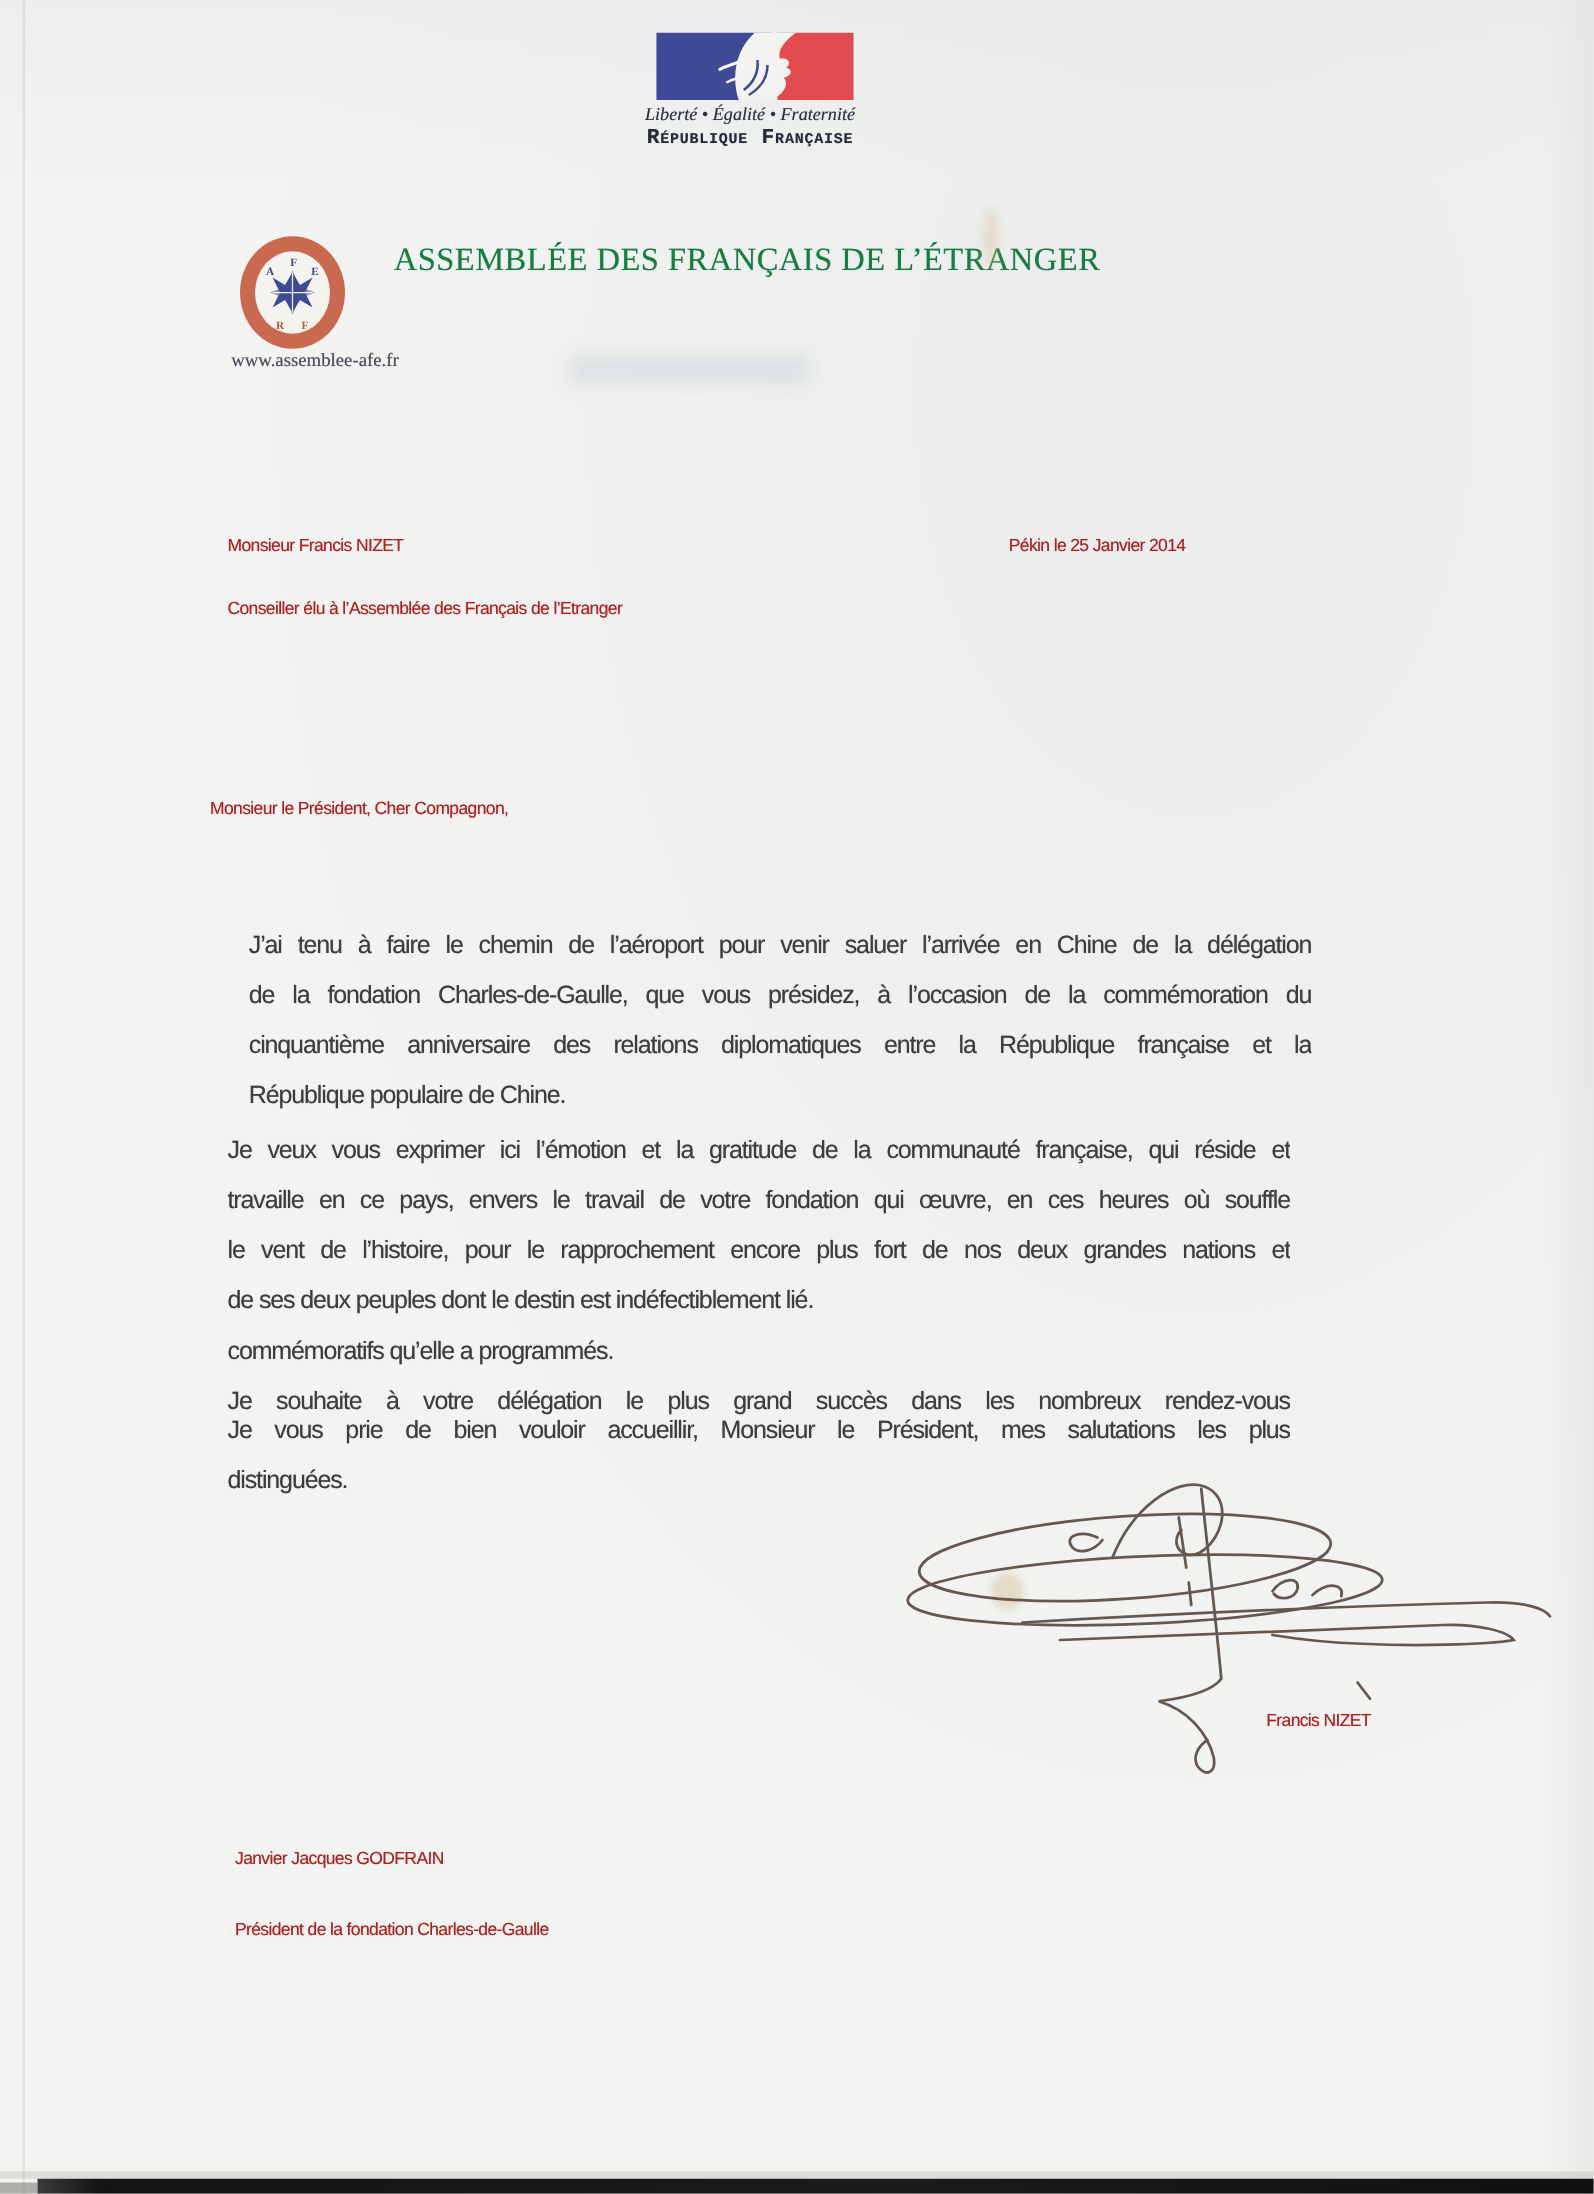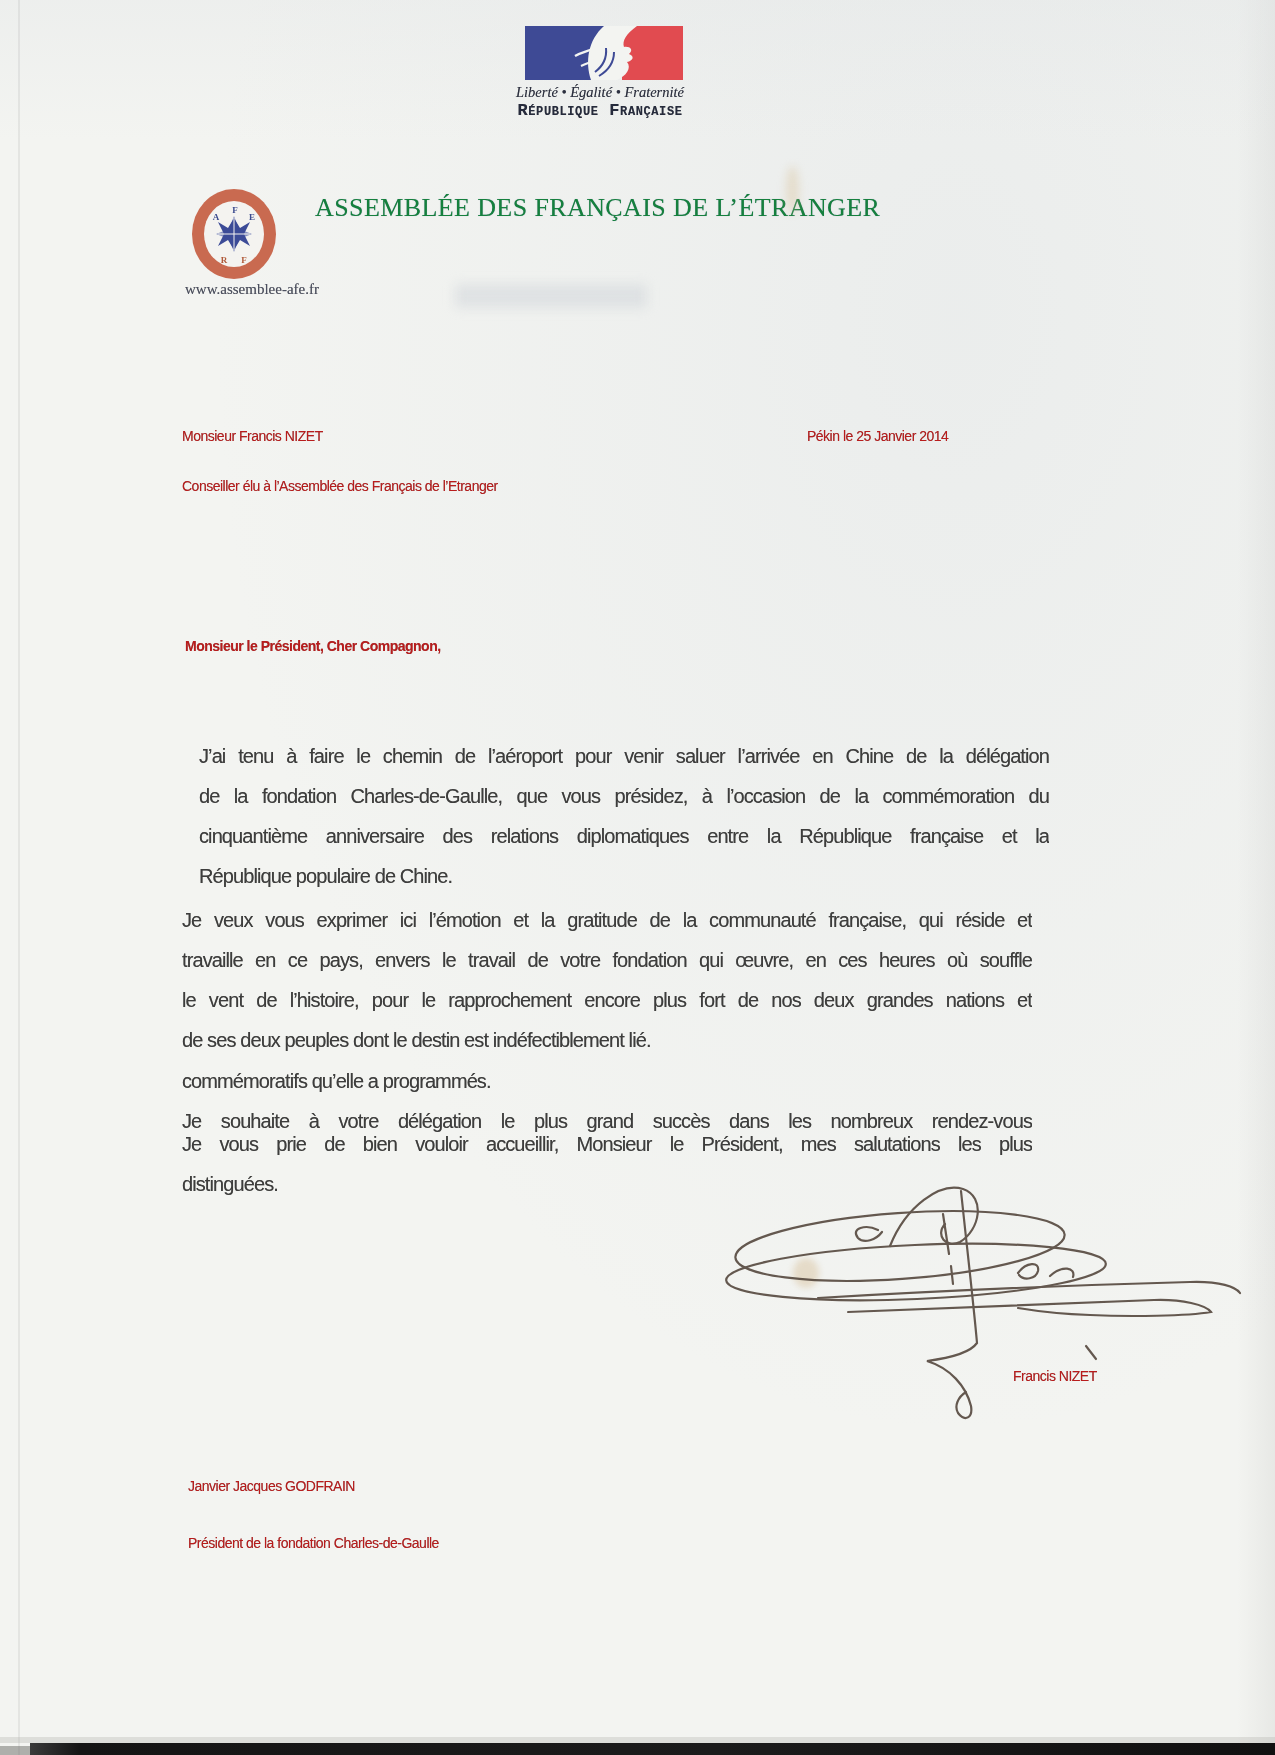--- a/index.html
+++ b/index.html
@@ -35,21 +35,21 @@
     letter-spacing:0.4px;color:#15803d;text-shadow:0 0 0.7px rgba(79,90,147,0.5);}
   .website{left:185px;top:281px;font-family:"Liberation Serif", serif;font-size:15px;color:#4b4f5f;}
   .redacted{left:455px;top:284px;width:192px;height:24px;background:rgba(190,196,204,0.32);filter:blur(6px);border-radius:4px;}
   .tan-streak{left:786px;top:166px;width:13px;height:48px;background:rgba(216,192,150,0.38);filter:blur(4px);border-radius:50%;}
 
   
   .bodytext{font-size:14px;letter-spacing:-0.5px;color:#b91c1c;}
   .recipient-name{left:182px;top:416px;}
   .dateline{left:807px;top:416px;}
   .recipient-title{left:182px;top:466px;}
-  .salutation{left:185px;top:626px;font-weight:bold;}
+  .salutation{left:168px;top:626px;}
   .para{left:182px;width:850px;}
   .p1{top:736px;margin-left:17px;} .p2{top:900px;} .p3{top:1061px;} .p4{top:1124px;}
   .bline{height:40px;line-height:40px;overflow:hidden;text-align:justify;text-align-last:justify;
     font-size:20px;letter-spacing:-0.9px;}
   .bline::after{content:"";display:inline-block;width:100%;}
   .bline-last{text-align:left;text-align-last:left;}
   .bline-last::after{content:none;}
   .line40{height:40px;line-height:40px;}
 
   .signature-svg{left:718px;top:1178px;width:535px;height:255px;}

